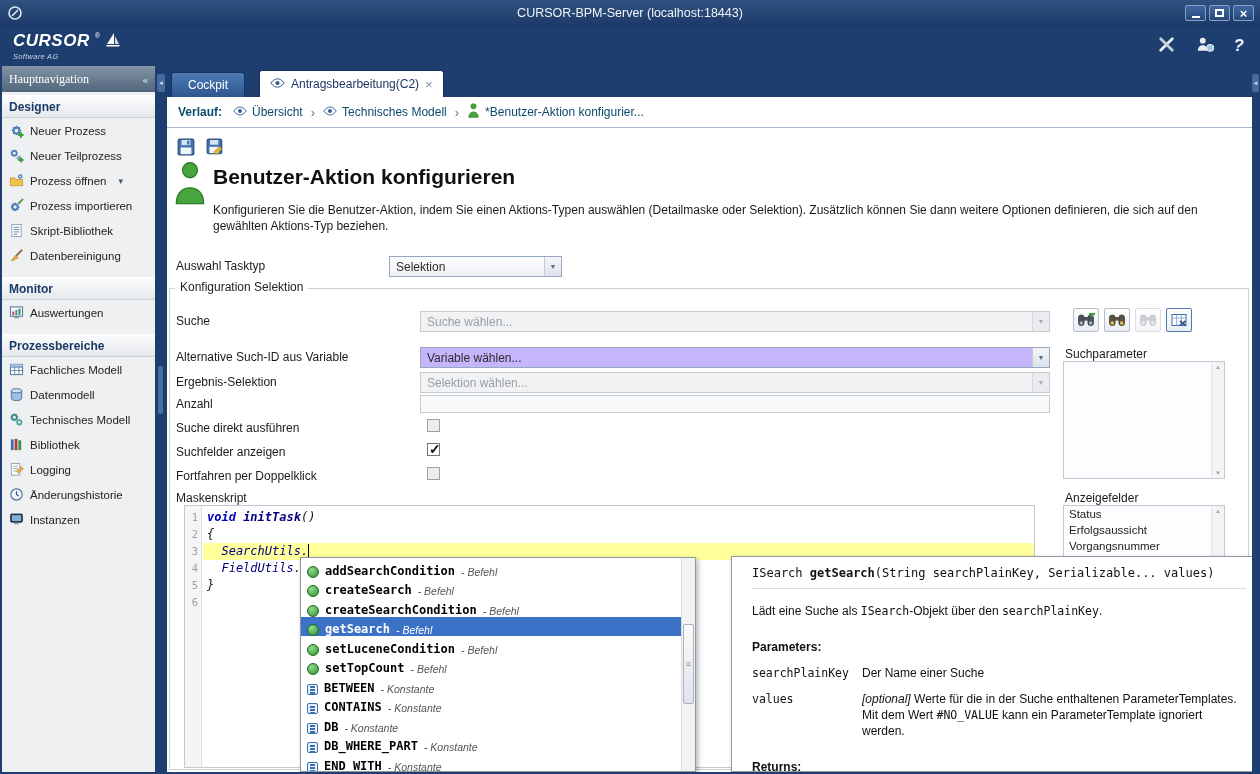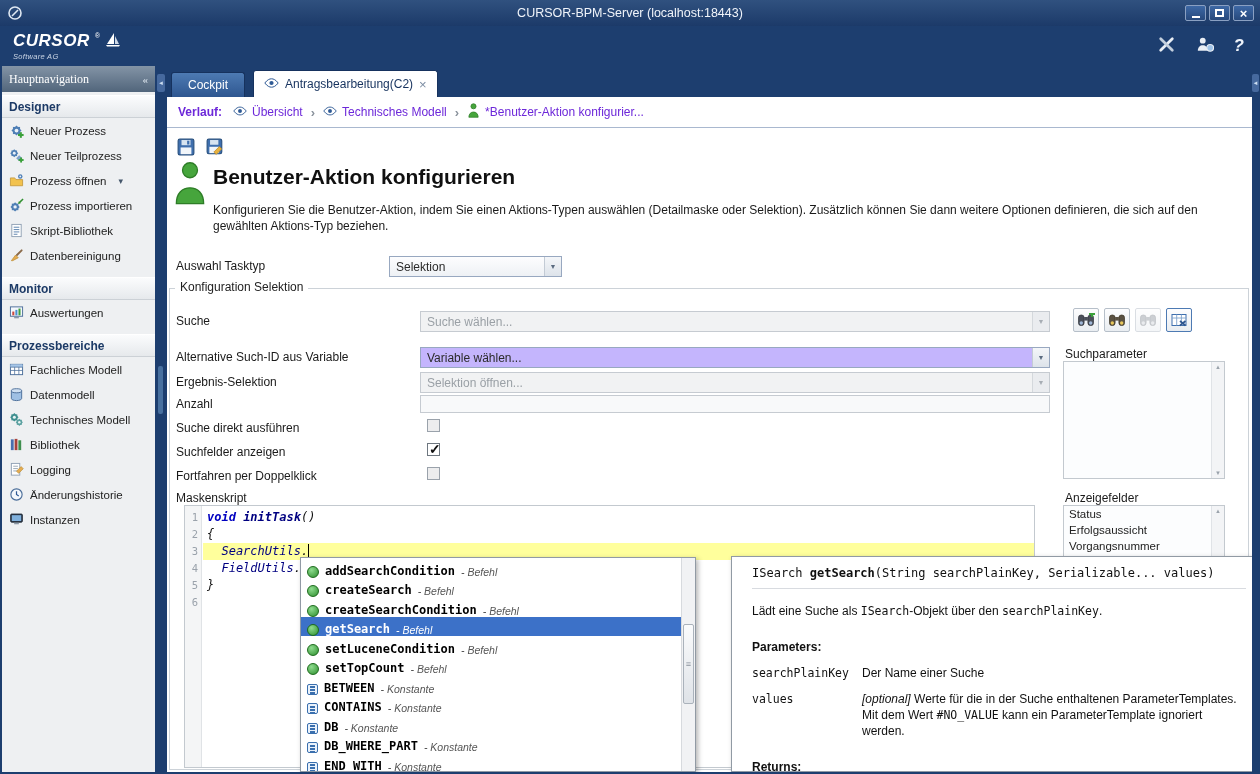--- a/index.html
+++ b/index.html
@@ -48,28 +48,28 @@
 
   
   .splitter{width:12px;position:relative;flex:none;}
   .split-btn{position:absolute;top:8px;left:2px;width:8px;height:18px;background:#46699e;border-radius:2px;
              color:#cfe0f2;font-size:6px;display:flex;align-items:center;justify-content:center;cursor:pointer;}
   .split-btn::after{content:"\25C4";}
   .split-grip{position:absolute;top:300px;left:3px;width:5px;height:48px;background:#48709f;border-radius:2px;cursor:col-resize;}
 
   
   .main{flex:1;display:flex;flex-direction:column;min-width:0;}
-  .tabstrip{height:31px;flex:none;display:flex;align-items:flex-end;gap:8px;padding-left:4px;}
+  .tabstrip{height:31px;flex:none;display:flex;align-items:flex-end;gap:14px;padding-left:4px;}
   .tab{height:25px;line-height:24px;padding:0 16px;color:#fff;font-size:12px;cursor:pointer;
        background:linear-gradient(#4d7ab3,#2e5690);border:1px solid #16325e;border-bottom:none;border-radius:3px 3px 0 0;}
   .tab.active{height:27px;line-height:normal;background:#fff;color:#16325e;display:flex;align-items:center;gap:6px;padding:0 10px;border-color:#16325e;}
   .tab-close{color:#7c8da3;font-size:13px;line-height:1;cursor:pointer;}
   .tab-close::after{content:"\00D7";}
   .main-white{flex:1;background:#fff;display:flex;flex-direction:column;min-height:0;}
-  .breadcrumb{height:31px;flex:none;display:flex;align-items:center;gap:8px;padding:0 11px;border-bottom:1px solid #a9b8cf;font-size:12px;color:#6d28d9;}
+  .breadcrumb{height:31px;flex:none;display:flex;align-items:center;gap:8px;padding:0 11px;border-bottom:1px solid #a9b8cf;font-size:12px;color:#0c4a6e;}
   .bc-prefix{font-weight:bold;margin-right:3px;}
   .bc-item{display:flex;align-items:center;gap:5px;cursor:pointer;}
   .bc-sep{color:#8a929c;font-weight:bold;font-size:13px;}
   .bc-sep::after{content:"\203A";}
 
   
   .body{flex:1;position:relative;overflow:hidden;background:#fff;}
   .flabel{position:absolute;font-size:12px;color:#1a1a1a;white-space:nowrap;}
   .toolbar{position:absolute;left:9px;top:9px;display:flex;gap:9px;}
   .tbtn{width:20px;height:20px;display:flex;align-items:center;justify-content:center;cursor:pointer;}
@@ -525,21 +525,21 @@
           </div>
 
           <span class="flabel" style="left:9px;top:222px;">Alternative Such-ID aus Variable</span>
           <div class="combo white" style="left:253px;top:219px;width:630px;">
             <span>Variable wählen...</span>
             <span class="arrowbox"></span>
           </div>
 
           <span class="flabel" style="left:9px;top:247px;">Ergebnis-Selektion</span>
           <div class="combo disabled" style="left:253px;top:244px;width:630px;">
-            <span>Selektion öffnen...</span>
+            <span>Selektion wählen...</span>
             <span class="arrowbox"></span>
           </div>
 
           <span class="flabel" style="left:9px;top:269px;">Anzahl</span>
           <div class="textfield" style="left:253px;top:267px;width:630px;">
             <span></span>
           </div>
 
           <span class="flabel" style="left:9px;top:293px;">Suche direkt ausführen</span>
           <span class="cb" style="left:260px;top:291px;"></span>

